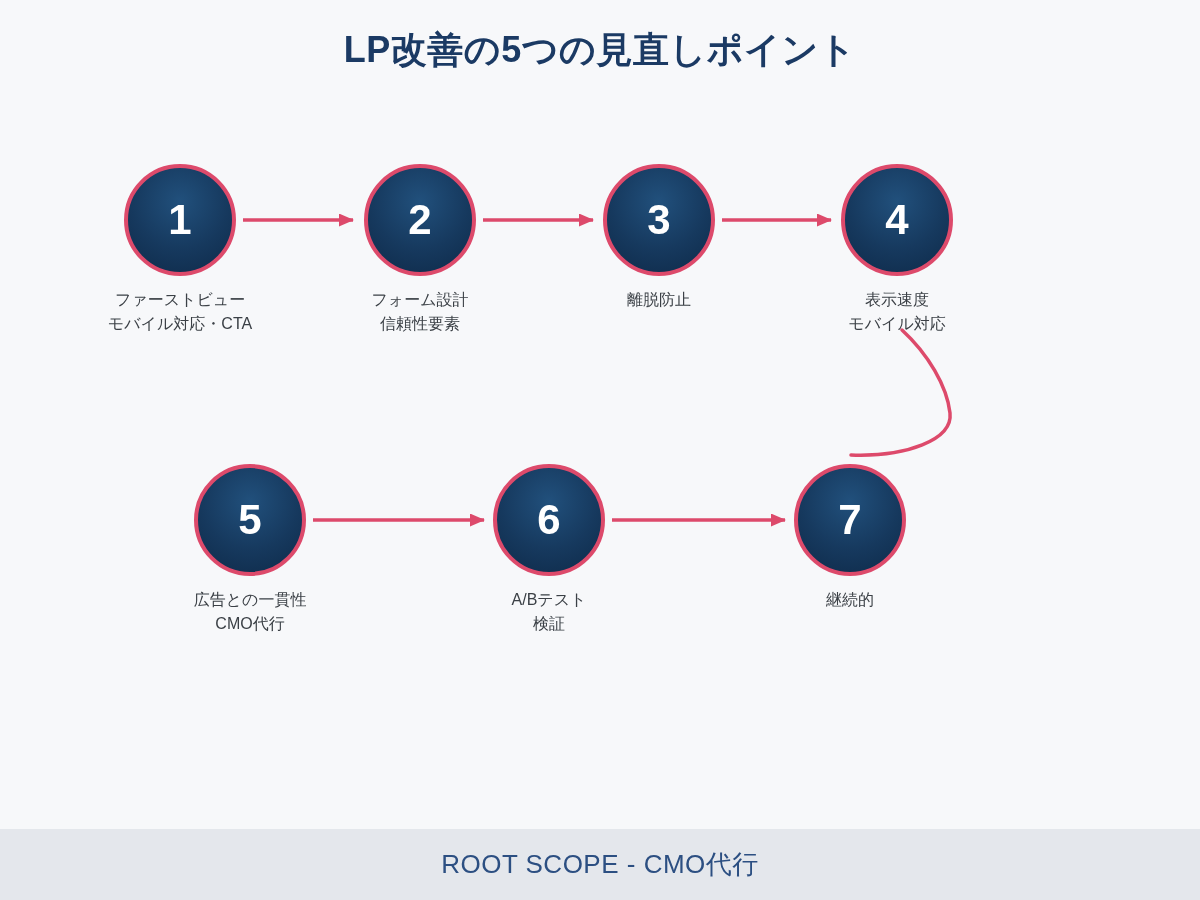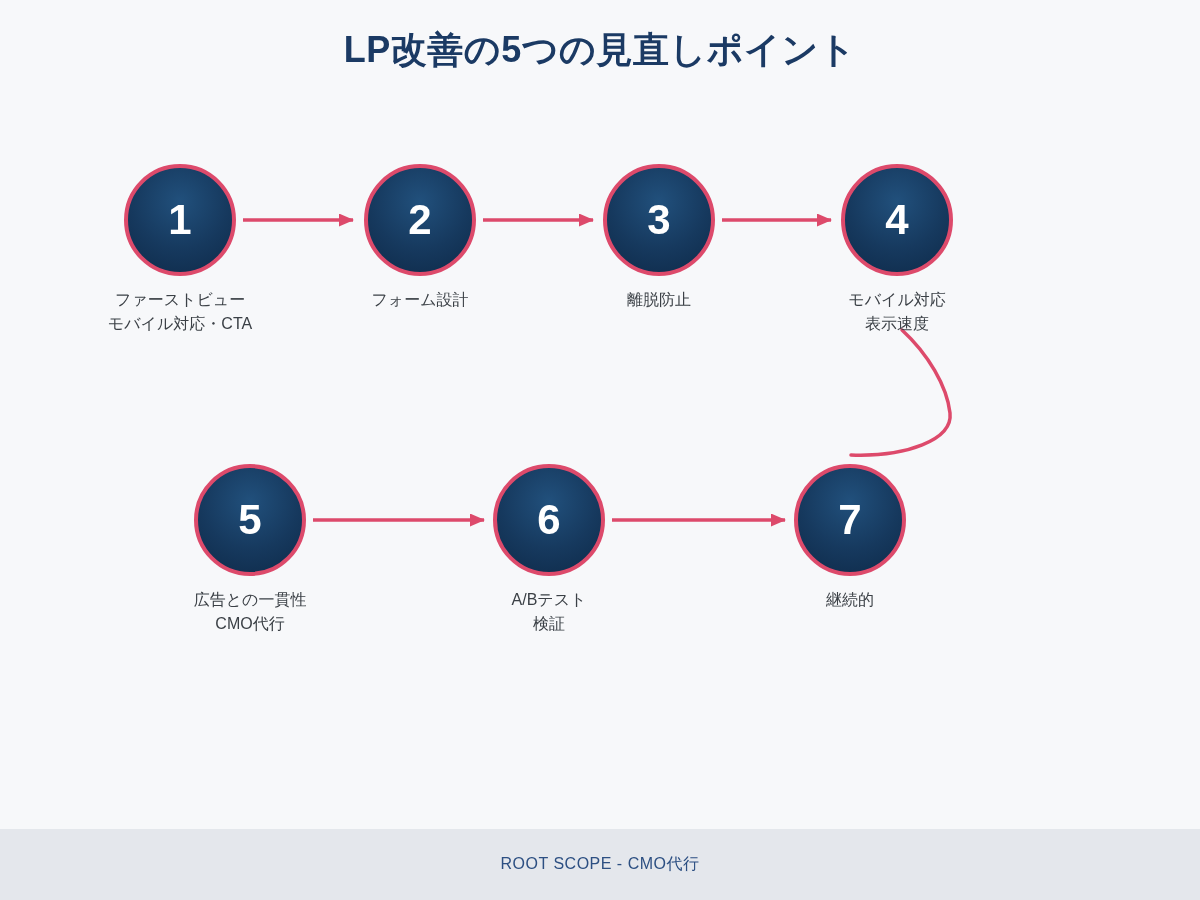--- a/index.html
+++ b/index.html
@@ -90,21 +90,21 @@
     left: 0;
     top: 829px;
     width: 1200px;
     height: 71px;
     background: var(--footer-band, #e4e7ec);
     display: flex;
     align-items: center;
     justify-content: center;
   }
   .footer span {
-    font-size: 16px;
+    font-size: 26px;
     color: var(--footer-navy, #2c4f82);
     letter-spacing: 0.5px;
   }
 </style>
 </head>
 <body>
 
 <div class="canvas">
 
   <div class="title">LP改善の5つの見直しポイント</div>
@@ -144,27 +144,28 @@
   <div class="node n7">
     <span class="num">7</span>
   </div>
 
   <div class="label l1">
     <div>ファーストビュー</div>
     <div>モバイル対応・CTA</div>
   </div>
   <div class="label l2">
     <div>フォーム設計</div>
+    <div>信頼性要素</div>
   </div>
   <div class="label l3">
     <div>離脱防止</div>
   </div>
   <div class="label l4">
+    <div>表示速度</div>
     <div>モバイル対応</div>
-    <div>表示速度</div>
   </div>
   <div class="label l5">
     <div>広告との一貫性</div>
     <div>CMO代行</div>
   </div>
   <div class="label l6">
     <div>A/Bテスト</div>
     <div>検証</div>
   </div>
   <div class="label l7">

